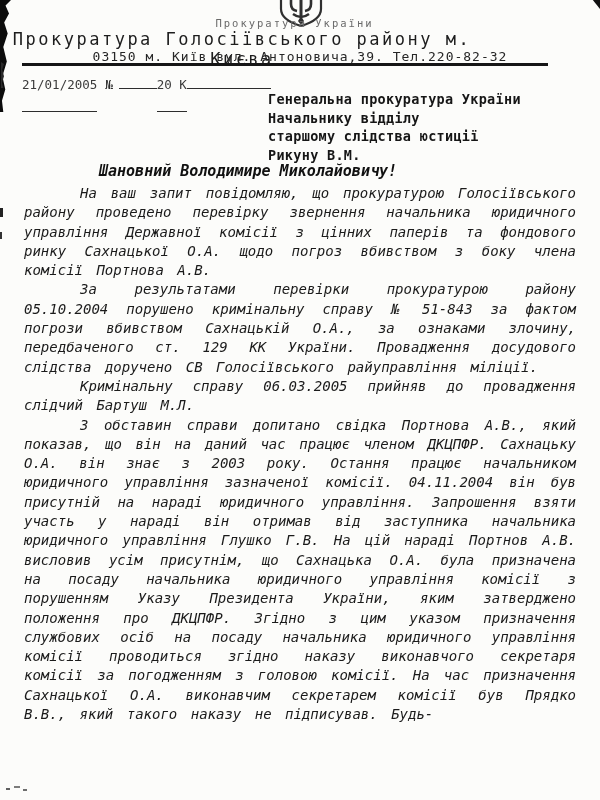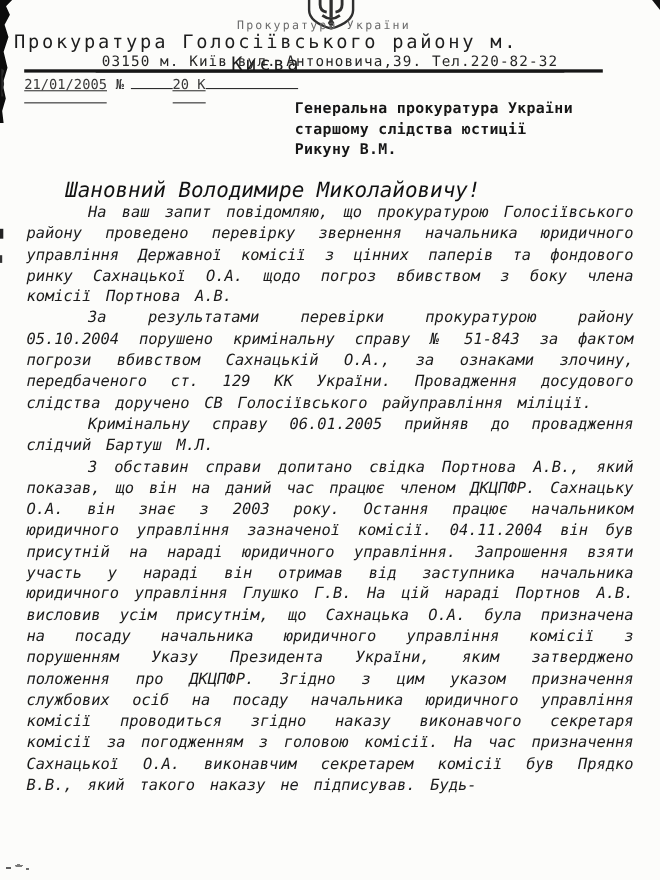--- a/index.html
+++ b/index.html
@@ -65,37 +65,37 @@
   }
   .address-line span { border-bottom: 1px solid #2a2a2a; padding: 0 6px 1px 6px; margin-top: 16px; }
   .head-rule {
     position: absolute; top: 63px; left: 22px; width: 526px; height: 3px;
     background: #161616;
   }
   .ref-line {
     position: absolute; top: 69px; left: 22px;
     font-size: 12.5px; color: #3a3a3a; white-space: nowrap;
   }
-  .ref-line .u { border-bottom: 1.5px solid #2d2d2d; display: inline-block; padding-bottom: 9px; text-decoration: underline; }
+  .ref-line .u { border-bottom: 1.5px solid #2d2d2d; display: inline-block; padding-bottom: 19px; }
   .ref-line .blank1 { width: 38px; }
   .ref-line .blank2 { width: 84px; }
   .ref-line .no-sign { margin: 0 6px 0 8px; color: #2e2e2e; }
 
   
   .recipient {
     position: absolute; top: 90px; left: 268px;
     font-size: 13.5px; font-weight: bold; line-height: 18.5px;
     color: #161616; letter-spacing: .3px;
   }
 
   
   .salutation {
     position: absolute; top: 162px; left: 0; width: 496px;
-    text-align: center; font-weight: normal; font-style: italic;
-    font-size: 19px; color: #111;
+    text-align: center; font-weight: bold; font-style: italic;
+    font-size: 15px; color: #111;
   }
 
   
   .letter-body {
     position: absolute; top: 184px; left: 24px; width: 552px; font-style: italic;
   }
   .letter-body p {
     margin: 0; text-align: justify; text-indent: 56px;
     font-size: 14px; line-height: 19.3px; word-spacing: 5px;
     color: #1b1b1b;
@@ -126,26 +126,27 @@
   <div class="org-small">Прокуратура України</div>
   <div class="org-main">Прокуратура Голосіївського району м. Києва</div>
   <div class="address-line"><span>03150 м. Київ вул. Антоновича,39. Тел.220-82-32</span></div>
   <div class="head-rule"></div>
   <div class="ref-line">
     <span class="u">21/01/2005</span><span class="no-sign">№</span><span class="u blank1"></span><span class="u">20 К</span><span class="u blank2"></span>
   </div>
 
   <div class="recipient">
     <div>Генеральна прокуратура України</div>
+    <div>Начальнику відділу</div>
     <div>старшому слідства юстиції</div>
     <div>Рикуну В.М.</div>
   </div>
 
   <div class="salutation">Шановний Володимире Миколайовичу!</div>
 
   <div class="letter-body">
     <p>На ваш запит повідомляю, що прокуратурою Голосіївського району проведено перевірку звернення начальника юридичного управління Державної комісії з цінних паперів та фондового ринку Сахнацької О.А. щодо погроз вбивством з боку члена комісії Портнова А.В.</p>
     <p>За результатами перевірки прокуратурою району 05.10.2004 порушено кримінальну справу № 51-843 за фактом погрози вбивством Сахнацькій О.А., за ознаками злочину, передбаченого ст. 129 КК України. Провадження досудового слідства доручено СВ Голосіївського райуправління міліції.</p>
-    <p>Кримінальну справу 06.01.2005 прийняв до провадження слідчий Бартуш М.Л.</p>
+    <p>Кримінальну справу 06.03.2005 прийняв до провадження слідчий Бартуш М.Л.</p>
     <p>З обставин справи допитано свідка Портнова А.В., який показав, що він на даний час працює членом ДКЦПФР. Сахнацьку О.А. він знає з 2003 року. Остання працює начальником юридичного управління зазначеної комісії. 04.11.2004 він був присутній на нараді юридичного управління. Запрошення взяти участь у нараді він отримав від заступника начальника юридичного управління Глушко Г.В. На цій нараді Портнов А.В. висловив усім присутнім, що Сахнацька О.А. була призначена на посаду начальника юридичного управління комісії з порушенням Указу Президента України, яким затверджено положення про ДКЦПФР. Згідно з цим указом призначення службових осіб на посаду начальника юридичного управління комісії проводиться згідно наказу виконавчого секретаря комісії за погодженням з головою комісії. На час призначення Сахнацької О.А. виконавчим секретарем комісії був Прядко В.В., який такого наказу не підписував. Будь-</p>
   </div>
 
 </div>
 
 </body></html>

